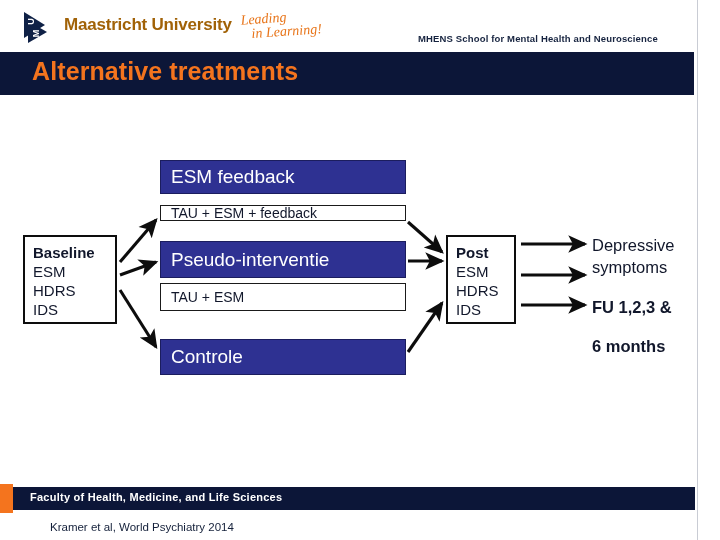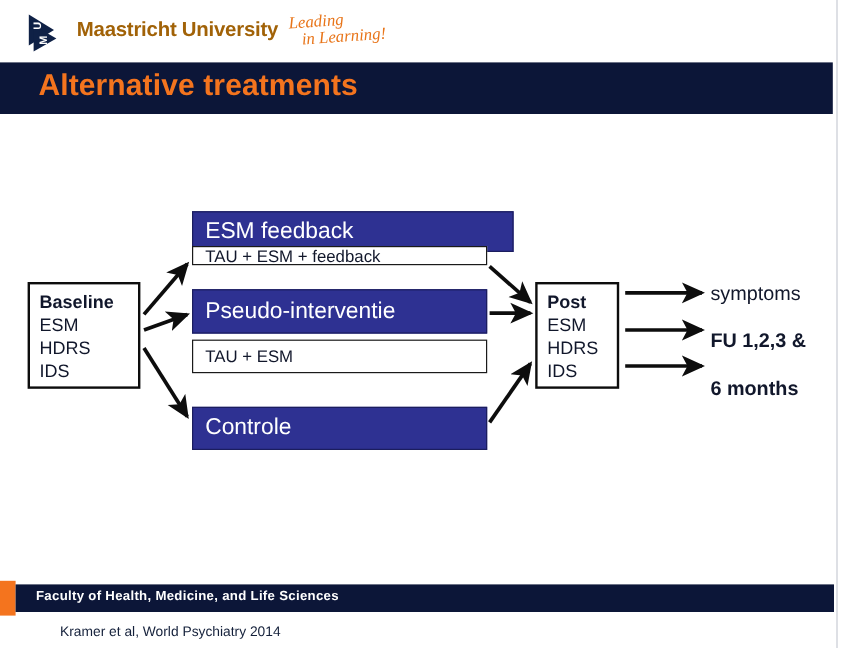--- a/index.html
+++ b/index.html
@@ -240,20 +240,21 @@
       <span class="tri-letter lt-u">U</span>
       <span class="tri-letter lt-m">M</span>
     </div>
     <div id="brand-name">Maastricht University</div>
     <div id="brand-tagline">
       <span class="l1">Leading</span>
       <span class="l2">in Learning!</span>
     </div>
   </div>
 
+  <div id="dept-line">MHENS School for Mental Health and Neuroscience</div>
 
   <div id="title-bar"></div>
   <div id="title-text">Alternative treatments</div>
 
   <div id="diagram">
 
     <svg id="arrow-layer" viewBox="0 0 720 540" width="720" height="540">
       <defs>
         <marker id="ah" markerWidth="7" markerHeight="7" refX="5.4" refY="3.1" orient="auto" markerUnits="strokeWidth">
           <path d="M0,0.3 L6.2,3.1 L0,5.9 L1.5,3.1 Z" fill="#0d0d0d"></path>
@@ -275,36 +276,37 @@
       </g>
     </svg>
 
     <div class="node endbox" style="left:23px; top:235px; width:94px; height:89px;">
       <div class="ln hd">Baseline</div>
       <div class="ln">ESM</div>
       <div class="ln">HDRS</div>
       <div class="ln">IDS</div>
     </div>
 
-    <div class="node armhead" style="left:160px; top:176px; width:268px; height:34px;">ESM feedback</div>
+    <div class="node armhead" style="left:160px; top:160px; width:246px; height:34px;">ESM feedback</div>
     <div class="node armsub" style="left:160px; top:205px; width:246px; height:16px;">TAU + ESM + feedback</div>
 
     <div class="node armhead" style="left:160px; top:241px; width:246px; height:37px;">Pseudo-interventie</div>
     <div class="node armsub" style="left:160px; top:283px; width:246px; height:28px;">TAU + ESM</div>
 
     <div class="node armhead" style="left:160px; top:339px; width:246px; height:36px;">Controle</div>
 
     <div class="node endbox" style="left:446px; top:235px; width:70px; height:89px;">
       <div class="ln hd">Post</div>
       <div class="ln">ESM</div>
       <div class="ln">HDRS</div>
       <div class="ln">IDS</div>
     </div>
 
     <div id="outcome">
+      <div class="ln">Depressive</div>
       <div class="ln">symptoms</div>
       <div class="ln b">FU 1,2,3 &amp;</div>
       <div class="ln b">6 months</div>
     </div>
 
   </div>
 
   <div id="footer-accent"></div>
   <div id="footer-bar"></div>
   <div id="footer-text">Faculty of Health, Medicine, and Life Sciences</div>

